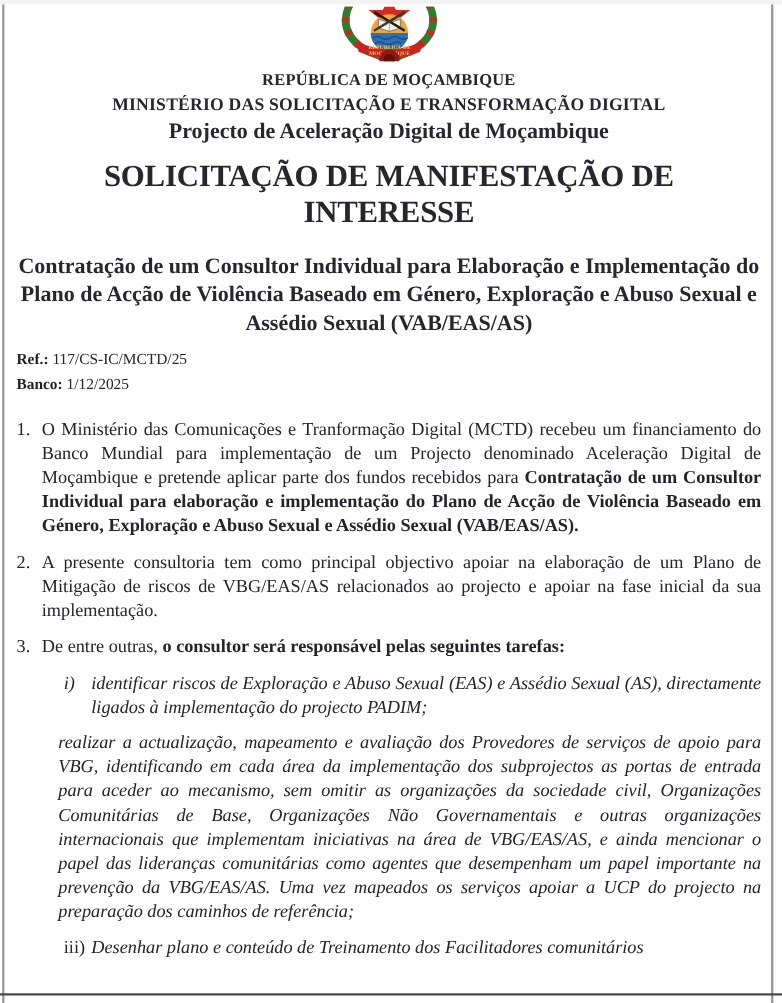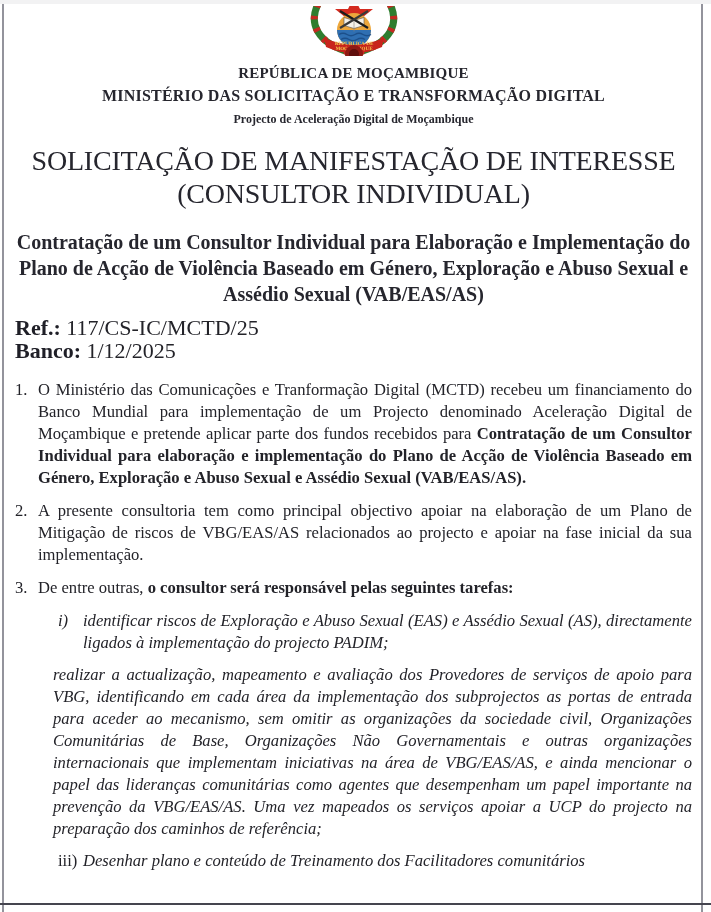--- a/index.html
+++ b/index.html
@@ -25,32 +25,32 @@
     position: absolute; top: 903px; left: 0; width: 711px; height: 2px;
     background: #45454f; z-index: 6;
   }
   .content { padding: 0 9px 0 11px; }
 
   .emblem-wrap { width: 104px; height: 50px; margin: 2px auto 0; overflow: hidden; }
 
   .doc-header { text-align: center; margin-top: 6px; color: #26262e; }
   .hdr-republic  { font-weight: bold; font-size: 15px;  line-height: 22px; letter-spacing: 0.2px; }
   .hdr-ministry  { font-weight: bold; font-size: 16px;  line-height: 24px; letter-spacing: 0.2px; }
-  .hdr-project   { font-weight: bold; font-size: 12px; line-height: 22px; }
+  .hdr-project   { font-weight: bold; font-size: 20px; line-height: 22px; }
 
   .doc-title {
-    text-align: center; font-weight: normal; font-size: 28px; line-height: 33px;
+    text-align: center; font-weight: bold; font-size: 28px; line-height: 33px;
     margin-top: 14px; color: #26262e; letter-spacing: -0.2px;
   }
   .doc-subtitle {
     text-align: center; font-weight: bold; font-size: 20px; line-height: 26px;
     margin: 19px auto 0; max-width: 676px; color: #26262e;
   }
 
-  .meta { margin-top: 9px; font-size: 22px; line-height: 23px; }
+  .meta { margin-top: 9px; font-size: 14px; line-height: 23px; }
   .meta b { color: #1f1f27; }
 
   .list { margin-top: 17px; font-size: 16.6px; line-height: 22px; }
   .row { display: flex; margin-bottom: 11px; }
   .row .marker { flex: none; width: 23px; }
   .row .body { flex: 1; text-align: justify; }
 
   .subrow { display: flex; margin-bottom: 10px; margin-left: 38px; }
   .subrow .marker { flex: none; width: 30px; text-align: left; padding-left: 5px; }
   .subrow .body { flex: 1; text-align: justify; font-style: italic; }
@@ -98,21 +98,20 @@
       </div>
 
       <div class="doc-header">
         <div class="hdr-republic">REPÚBLICA DE MOÇAMBIQUE</div>
         <div class="hdr-ministry">MINISTÉRIO DAS SOLICITAÇÃO E TRANSFORMAÇÃO DIGITAL</div>
         <div class="hdr-project">Projecto de Aceleração Digital de Moçambique</div>
       </div>
 
       <div class="doc-title">
         <div>SOLICITAÇÃO DE MANIFESTAÇÃO DE INTERESSE</div>
-        <div>(CONSULTOR INDIVIDUAL)</div>
       </div>
 
       <div class="doc-subtitle">Contratação de um Consultor Individual para Elaboração e Implementação do Plano de Acção de Violência Baseado em Género, Exploração e Abuso Sexual e Assédio Sexual (VAB/EAS/AS)</div>
 
       <div class="meta">
         <div><b>Ref.:</b> <span>117/CS-IC/MCTD/25</span></div>
         <div><b>Banco:</b> <span>1/12/2025</span></div>
       </div>
 
       <div class="list">

